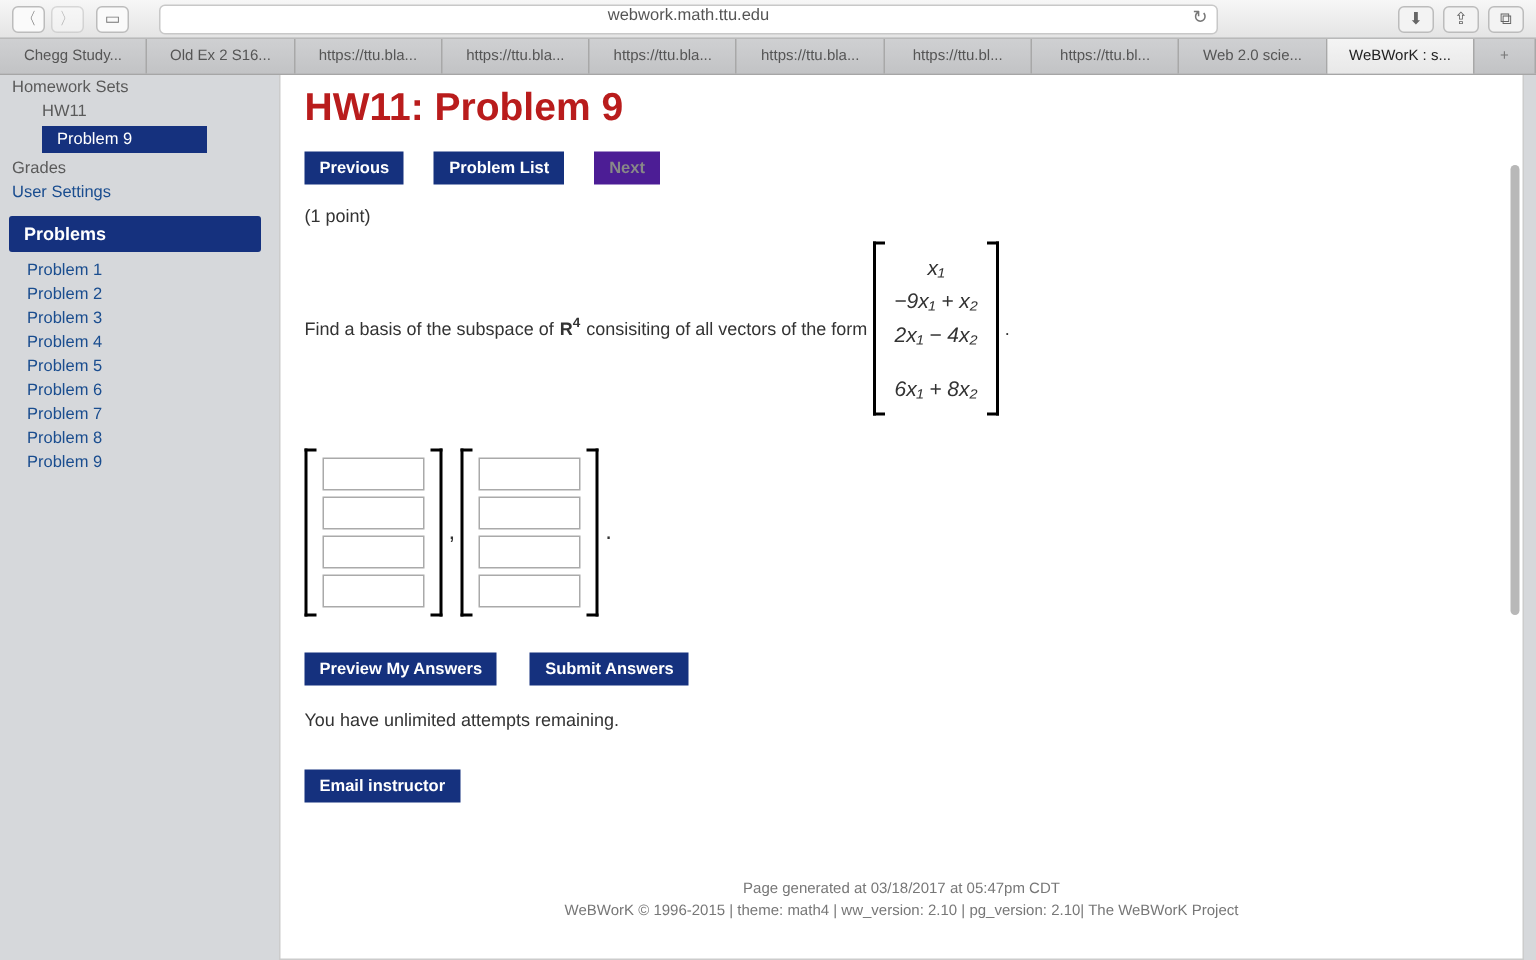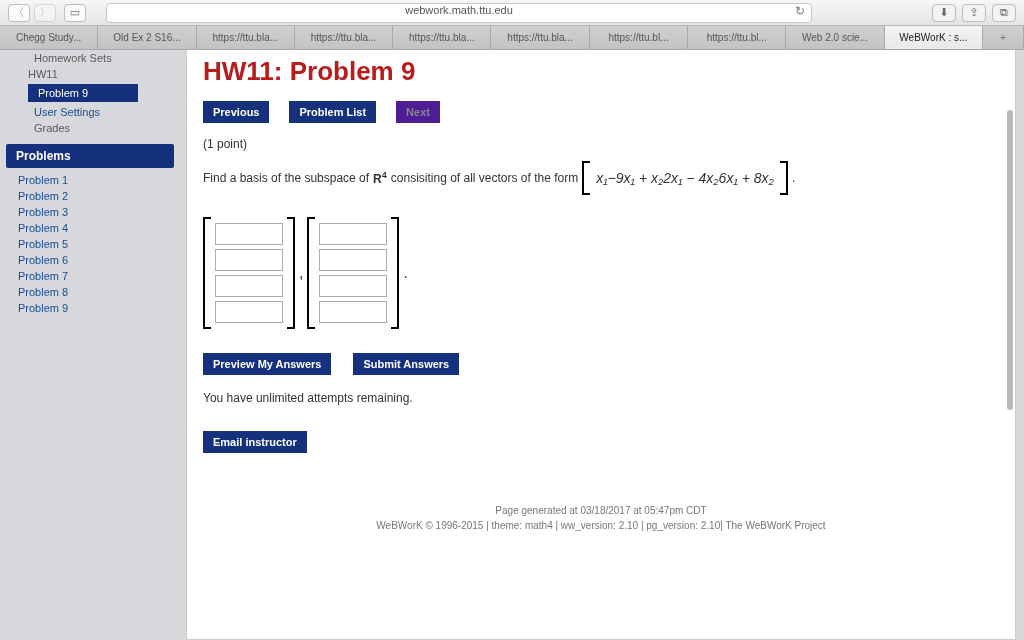--- a/index.html
+++ b/index.html
@@ -10,36 +10,36 @@
 .url-bar{flex:1;margin:0 120px 0 16px;height:20px;background:#fff;border:1px solid #c8c8c8;border-radius:4px;display:flex;align-items:flex-start;justify-content:center;font-size:11px;color:#555;position:relative}
 .reload{position:absolute;right:6px;color:#777;font-size:12px}
 .right-icons{display:flex;gap:6px}
 .right-icons .ic{width:24px;height:18px;border:1px solid #bcbcbc;border-radius:4px;background:#f3f3f3;display:flex;align-items:center;justify-content:center;color:#666;font-size:11px}
 .tab-strip{height:24px;background:linear-gradient(#cfd0d2,#c2c3c5);display:flex;border-bottom:1px solid #a6a6a6}
 .tab{flex:1;border-right:1px solid #a8a8a8;font-size:10px;color:#555;display:flex;align-items:center;justify-content:center;padding:0 20px;overflow:hidden;text-overflow:ellipsis;white-space:nowrap;max-width:106px}
 .tab.active{background:linear-gradient(#f4f4f4,#e8e8e8);color:#222;font-weight:500}
 .plus-tab{width:28px;flex:none;color:#777}
 .page{display:flex;height:590px;background:#d6d8db}
 .sidebar{width:186px;padding:0 6px 0 0}
-.side-text{font-size:11px;color:#5a5a5a;padding:2px 6px 2px 34px}
+.side-text{font-size:11px;color:#5a5a5a;padding:2px 6px 2px 8px}
 .side-link{color:#1a4d8f}
 .side-sel{background:#15317e;color:#fff;padding:3px 10px;margin:2px 0 2px 28px;width:110px;font-size:11px}
 .side-header{background:#15317e;color:#fff;font-weight:bold;padding:5px 10px;margin:8px 6px 4px 6px;border-radius:2px;font-size:12px}
 .plist{padding:2px 0 2px 18px;font-size:11px;color:#1a4d8f}
 .content{flex:1;background:#fff;margin:0 8px 0 0;border:1px solid #ccc;border-top:none;padding:4px 16px 12px 16px;overflow-y:auto;position:relative}
 h1{font-size:26px;font-weight:bold;margin:2px 0 14px 0;color:#b91c1c}
 .btn-row{display:flex;gap:20px;margin-bottom:14px}
 .btn{background:#15317e;color:#fff;border:none;padding:5px 10px;font-size:11px;font-weight:bold;cursor:pointer}
 .btn.muted{background:#4c1d95;color:#888}
 .pts{font-size:12px;margin-bottom:10px}
 .question{font-size:12px;display:flex;align-items:center;flex-wrap:wrap;gap:4px;margin-bottom:22px}
 .vector-brkt{display:inline-flex;align-items:stretch}
 .brkt{width:8px;border:2px solid #000;border-right:none}
 .brkt.r{border-right:2px solid #000;border-left:none}
-.vstack{display:flex;flex-direction:row;align-items:center;padding:6px 6px;font-family:"Times New Roman",serif;font-size:14px;line-height:1.6;font-style:italic}
+.vstack{display:flex;flex-direction:column;align-items:center;padding:6px 6px;font-family:"Times New Roman",serif;font-size:14px;line-height:1.6;font-style:italic}
 .answer-row{display:flex;align-items:center;gap:4px;margin-bottom:24px}
 .ans-brkt{display:inline-flex;align-items:stretch}
 .ans-col{display:flex;flex-direction:column;gap:4px;padding:6px 4px}
 .ans-col input{width:68px;height:22px;border:1px solid #aaa;padding:2px 4px;font-size:12px}
 .action-row{display:flex;gap:22px;margin-bottom:14px}
 .attempts{font-size:12px;line-height:1.5;margin-bottom:24px}
 .footer{text-align:center;font-size:10px;color:#777;margin-top:50px;line-height:1.5}
 .sup{font-size:9px;vertical-align:super}
 .scrollbar{position:absolute;right:2px;top:60px;width:6px;height:300px;background:#b8b8b8;border-radius:3px}
 .side-indent{padding-left:28px}
@@ -74,22 +74,22 @@
   <div class="tab">Web 2.0 scie...</div>
   <div class="tab active">WeBWorK : s...</div>
   <div class="tab plus-tab">+</div>
 </div>
 
 <div class="page">
   <div class="sidebar">
     <div class="side-text">Homework Sets</div>
     <div class="side-text side-indent">HW11</div>
     <div class="side-sel">Problem 9</div>
+    <div class="side-text">Grades</div>
     <div class="side-text side-link">User Settings</div>
-    <div class="side-text">Grades</div>
     <div class="side-header">Problems</div>
     <div class="plist">Problem 1</div>
     <div class="plist">Problem 2</div>
     <div class="plist">Problem 3</div>
     <div class="plist">Problem 4</div>
     <div class="plist">Problem 5</div>
     <div class="plist">Problem 6</div>
     <div class="plist">Problem 7</div>
     <div class="plist">Problem 8</div>
     <div class="plist">Problem 9</div>

